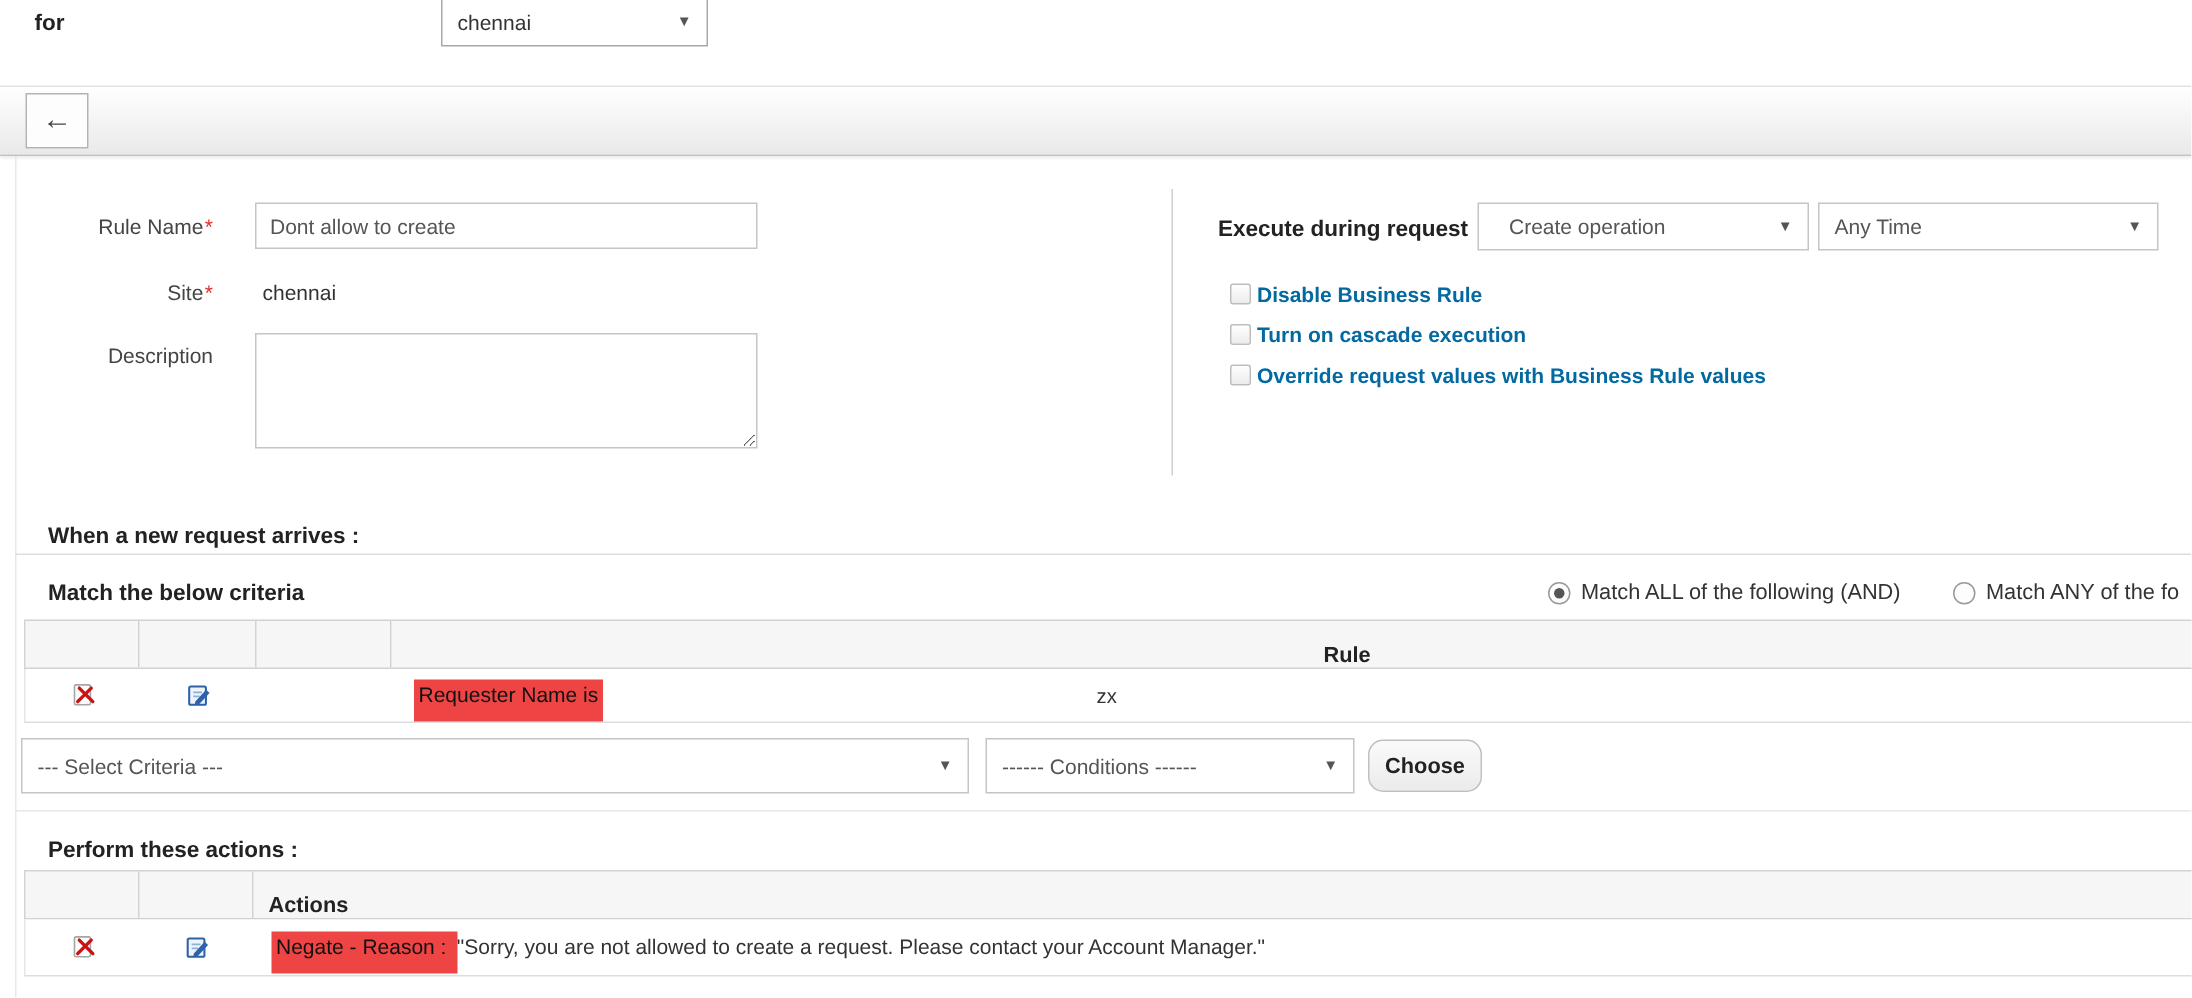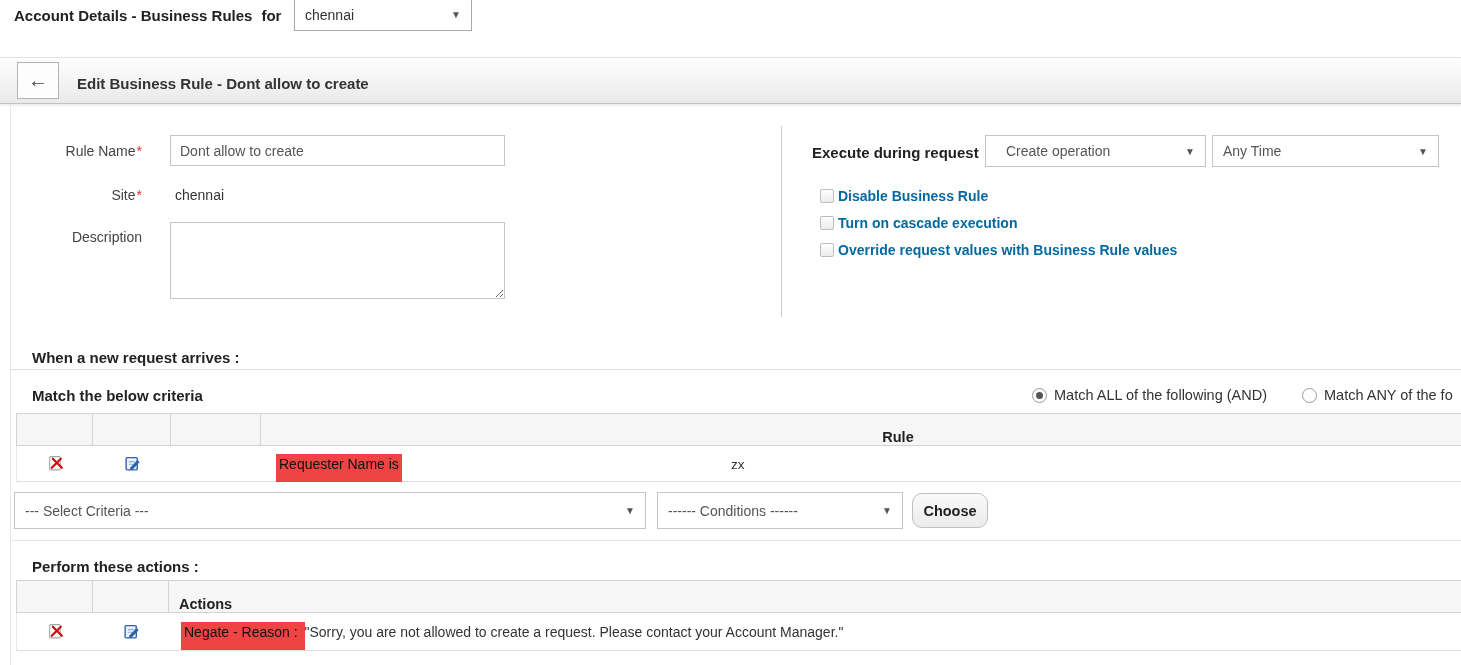--- a/index.html
+++ b/index.html
@@ -101,33 +101,31 @@
                 background:linear-gradient(#fafafa,#ebebeb); border:1px solid #bfbfbf;
                 border-radius:10px; font-size:14.5px; font-weight:600; color:#222;
                 display:flex; align-items:center; justify-content:center; cursor:pointer; }
 </style>
 </head>
 <body>
 
 <div id="stage">
 
   <div class="abs page-title">
-    <span>Account Details - Business Rules</span>
     <span class="suffix">for</span>
   </div>
   <div class="abs selbox top-select">
     <span>chennai</span>
     <span class="arrow">▼</span>
   </div>
 
   <div class="abs toolbar"></div>
   <div class="abs back-btn">
     <span>←</span>
   </div>
-  <div class="abs toolbar-title">Edit Business Rule - Dont allow to create</div>
 
   <div class="abs left-edge"></div>
 
   <div class="abs flabel" style="top:143px;">
     <span>Rule Name</span><span class="req">*</span>
   </div>
   <input class="abs txt-input" style="top: 135px;" value="Dont allow to create">
 
   <div class="abs flabel" style="top:187px;">
     <span>Site</span><span class="req">*</span>

